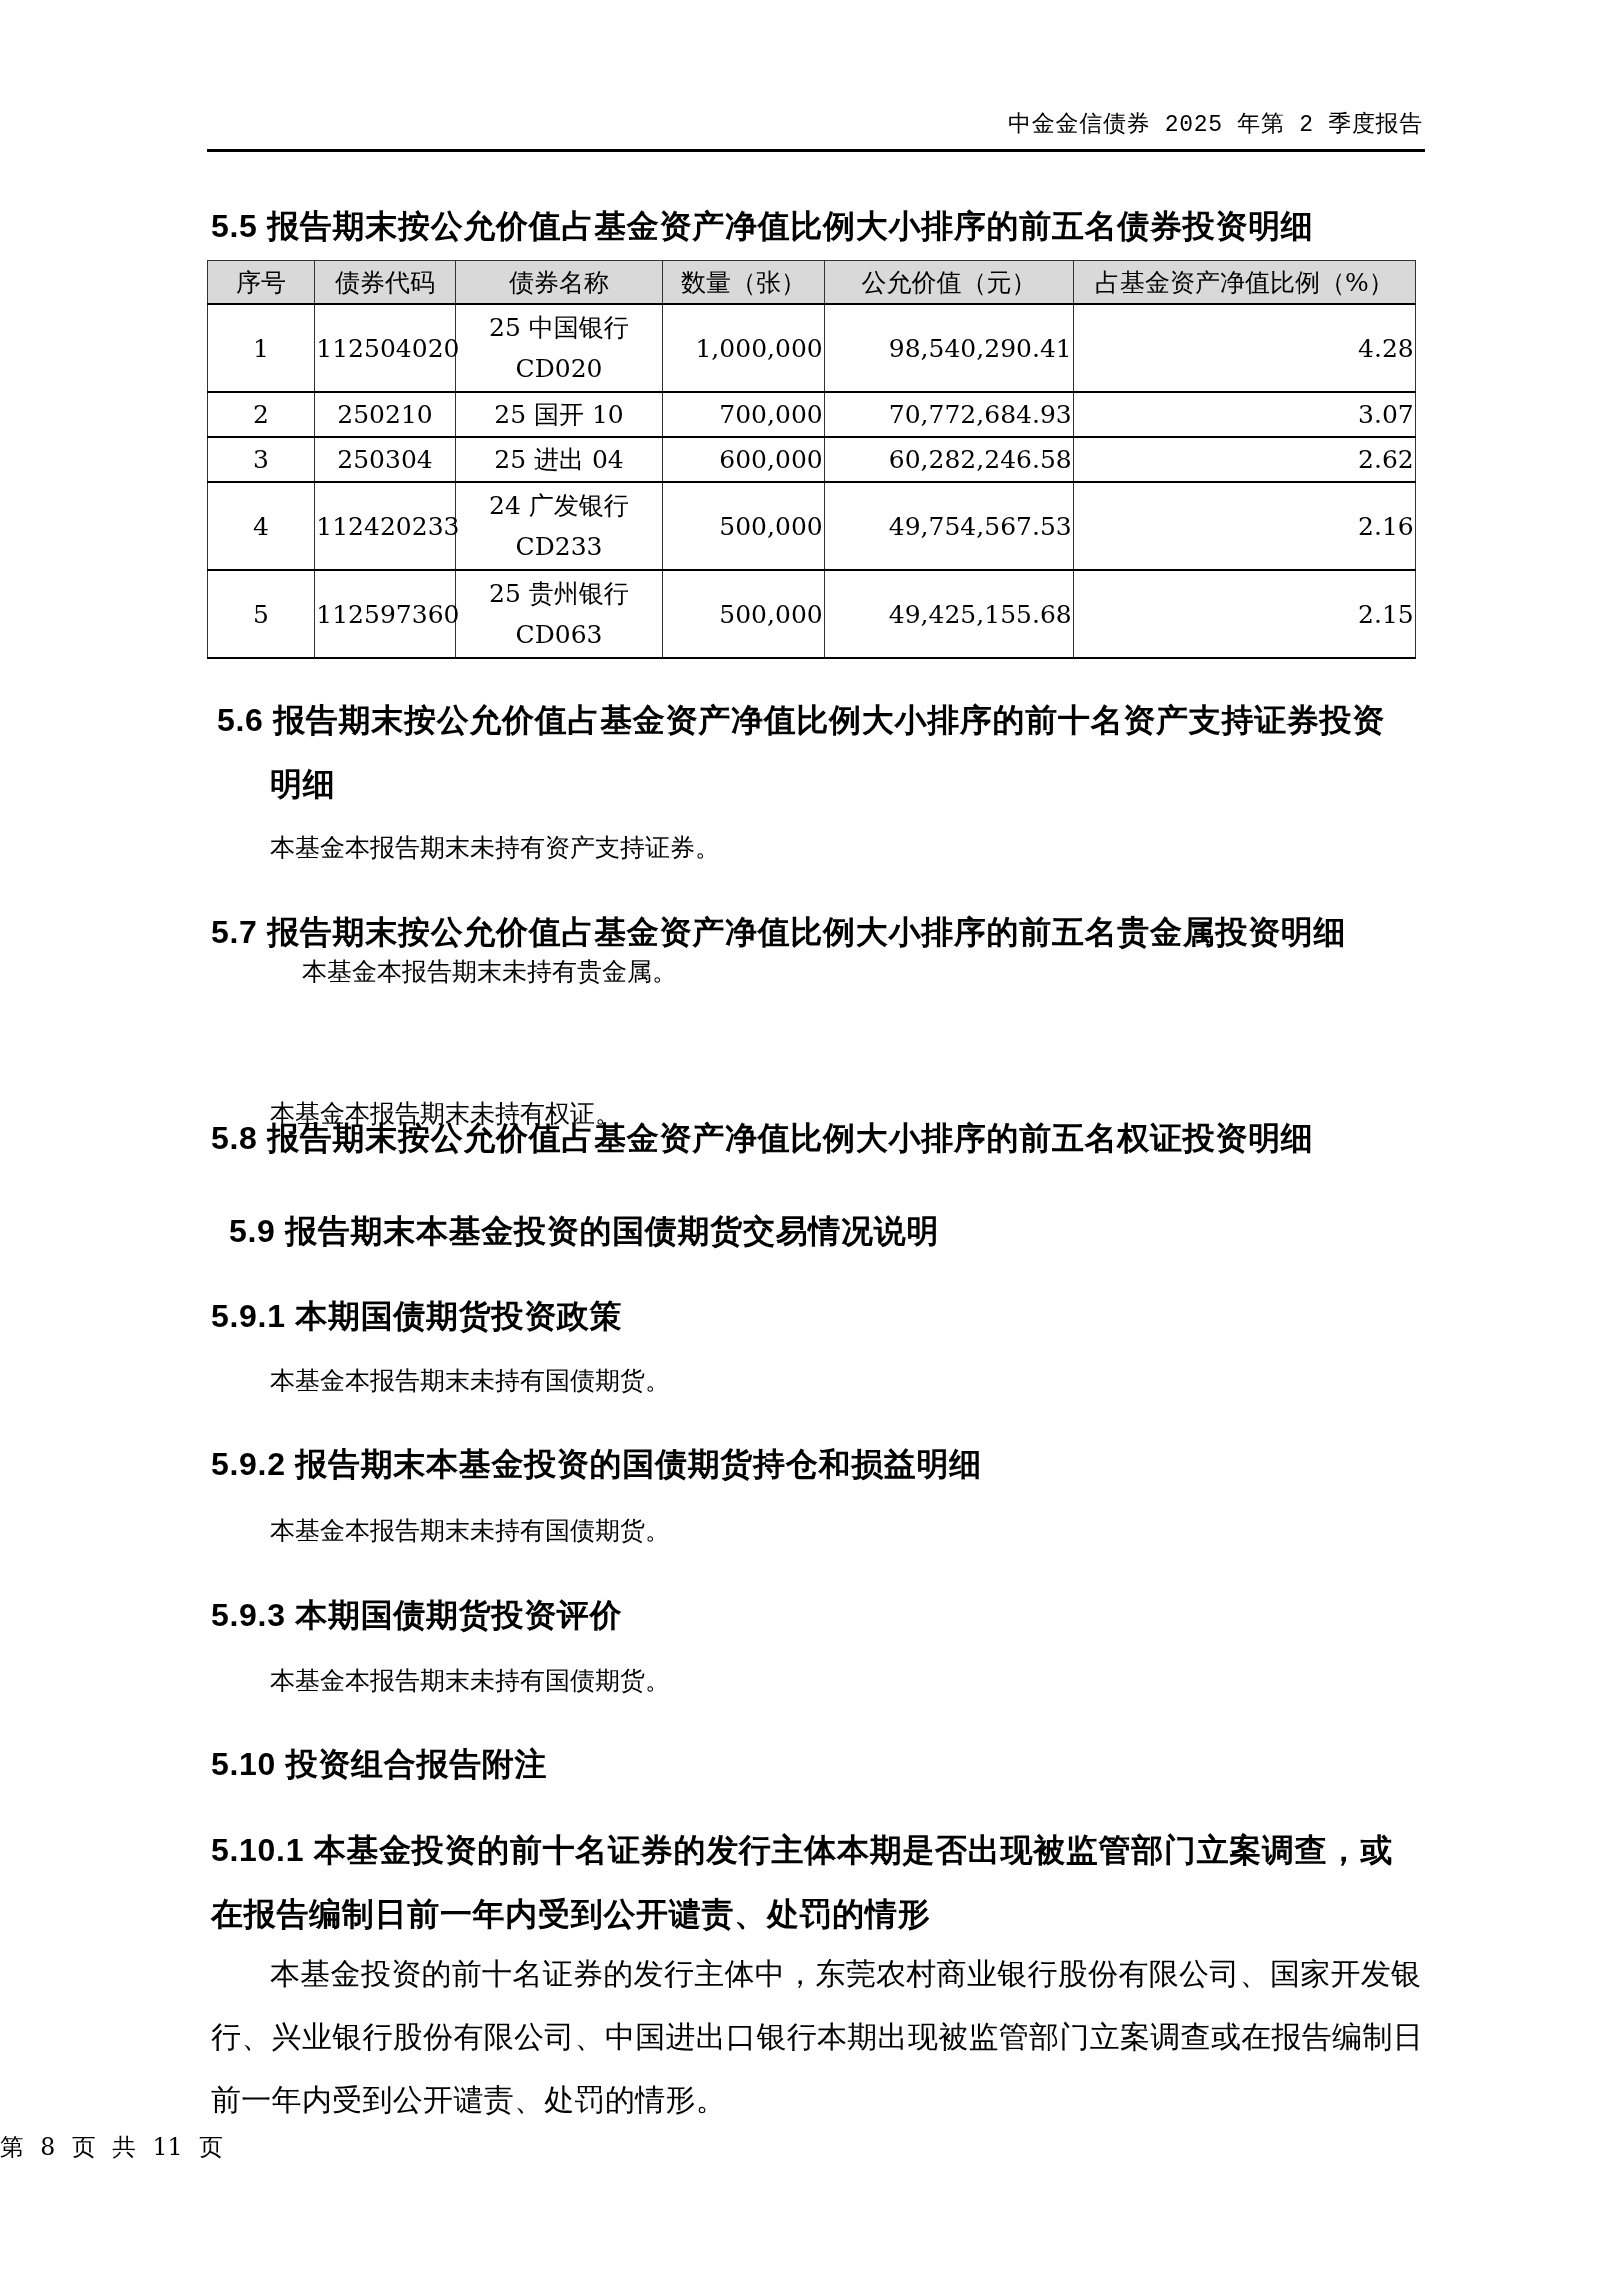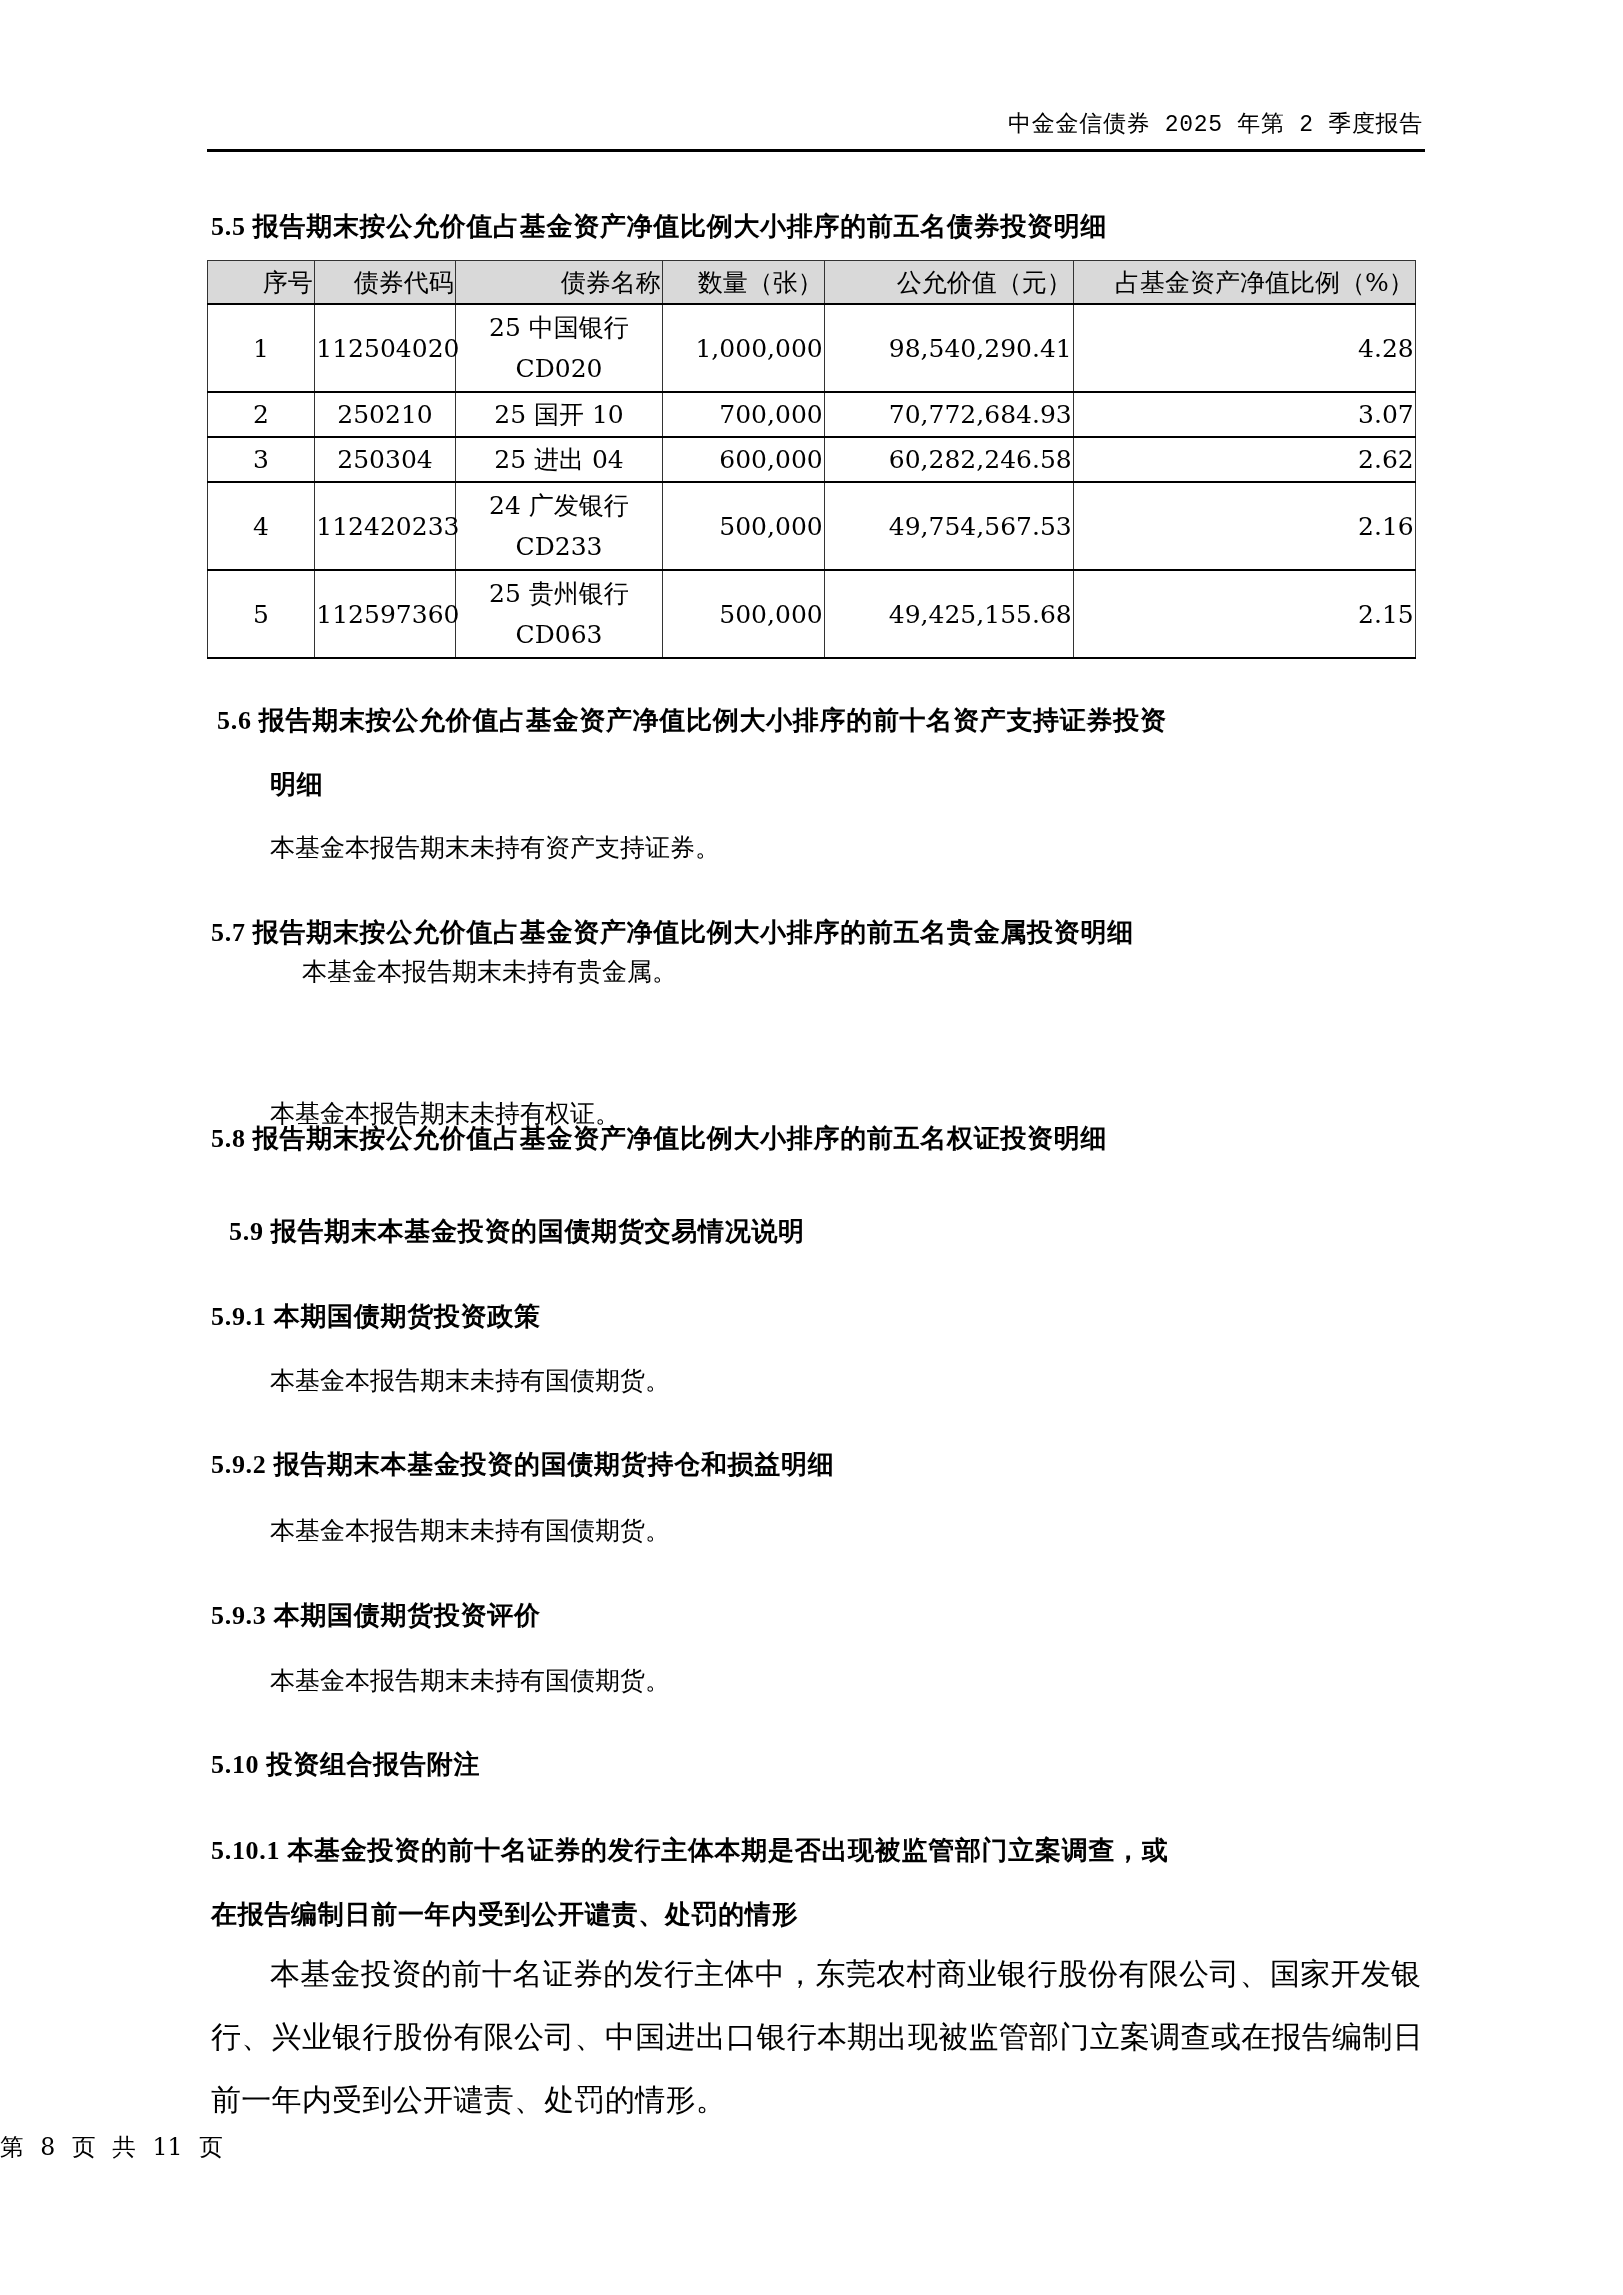--- a/index.html
+++ b/index.html
@@ -8,39 +8,39 @@
       font-family: "DejaVu Serif", "Liberation Serif", serif; color: #000;
     }
     .header-title {
       position: absolute; right: 200px; top: 110px;
       font-size: 23px; line-height: 31px; letter-spacing: 0.7px; font-family: Liberation Mono, monospace;
     }
     .header-rule {
       position: absolute; left: 207px; top: 149px; width: 1218px; height: 2.6px; background: #000;
     }
     .h {
-      position: absolute; left: 211px; font-family: Liberation Serif, serif;
-      font-weight: bold; font-size: 26px; line-height: 37px; letter-spacing: 0.7px; white-space: nowrap;
+      position: absolute; left: 211px; font-family: Liberation Sans, sans-serif;
+      font-weight: bold; font-size: 32px; line-height: 37px; letter-spacing: 0.7px; white-space: nowrap;
     }
     .h-indent { left: 270px; }
     .p {
       position: absolute; left: 270px; font-size: 25px; line-height: 33px; white-space: nowrap;
     }
     .para {
       position: absolute; left: 211px; width: 1217px; font-size: 30px; line-height: 63px;
       text-indent: 59px; letter-spacing: 0.3px;
     }
     table.bonds {
       position: absolute; left: 207px; top: 260px; width: 1208px;
       border-collapse: collapse; font-size: 25px; table-layout: fixed;
     }
     table.bonds th, table.bonds td {
       border: 1.3px solid #333; padding: 0 1.3px; font-weight: normal;
     }
-    table.bonds thead th { background: #d9d9d9; height: 42px; text-align: right; border-bottom: 2.6px solid #000; margin-top: 9px; }
+    table.bonds thead th { background: #d9d9d9; height: 42px; text-align: center; border-bottom: 2.6px solid #000; margin-top: 9px; }
     table.bonds tbody tr { border-bottom: 2.6px solid #000; }
     table.bonds td.c { text-align: center; }
     table.bonds td.r { text-align: right; }
     table.bonds td .l2 { display: block; line-height: 41px; }
     .row-tall td { height: 86px; }
     .row-short td { height: 43px; }
     .footer {
       position: absolute; left: 0; width: 1623px; top: 2132px; 
       font-size: 23.6px; line-height: 30px; word-spacing: 9.2px;
     }

